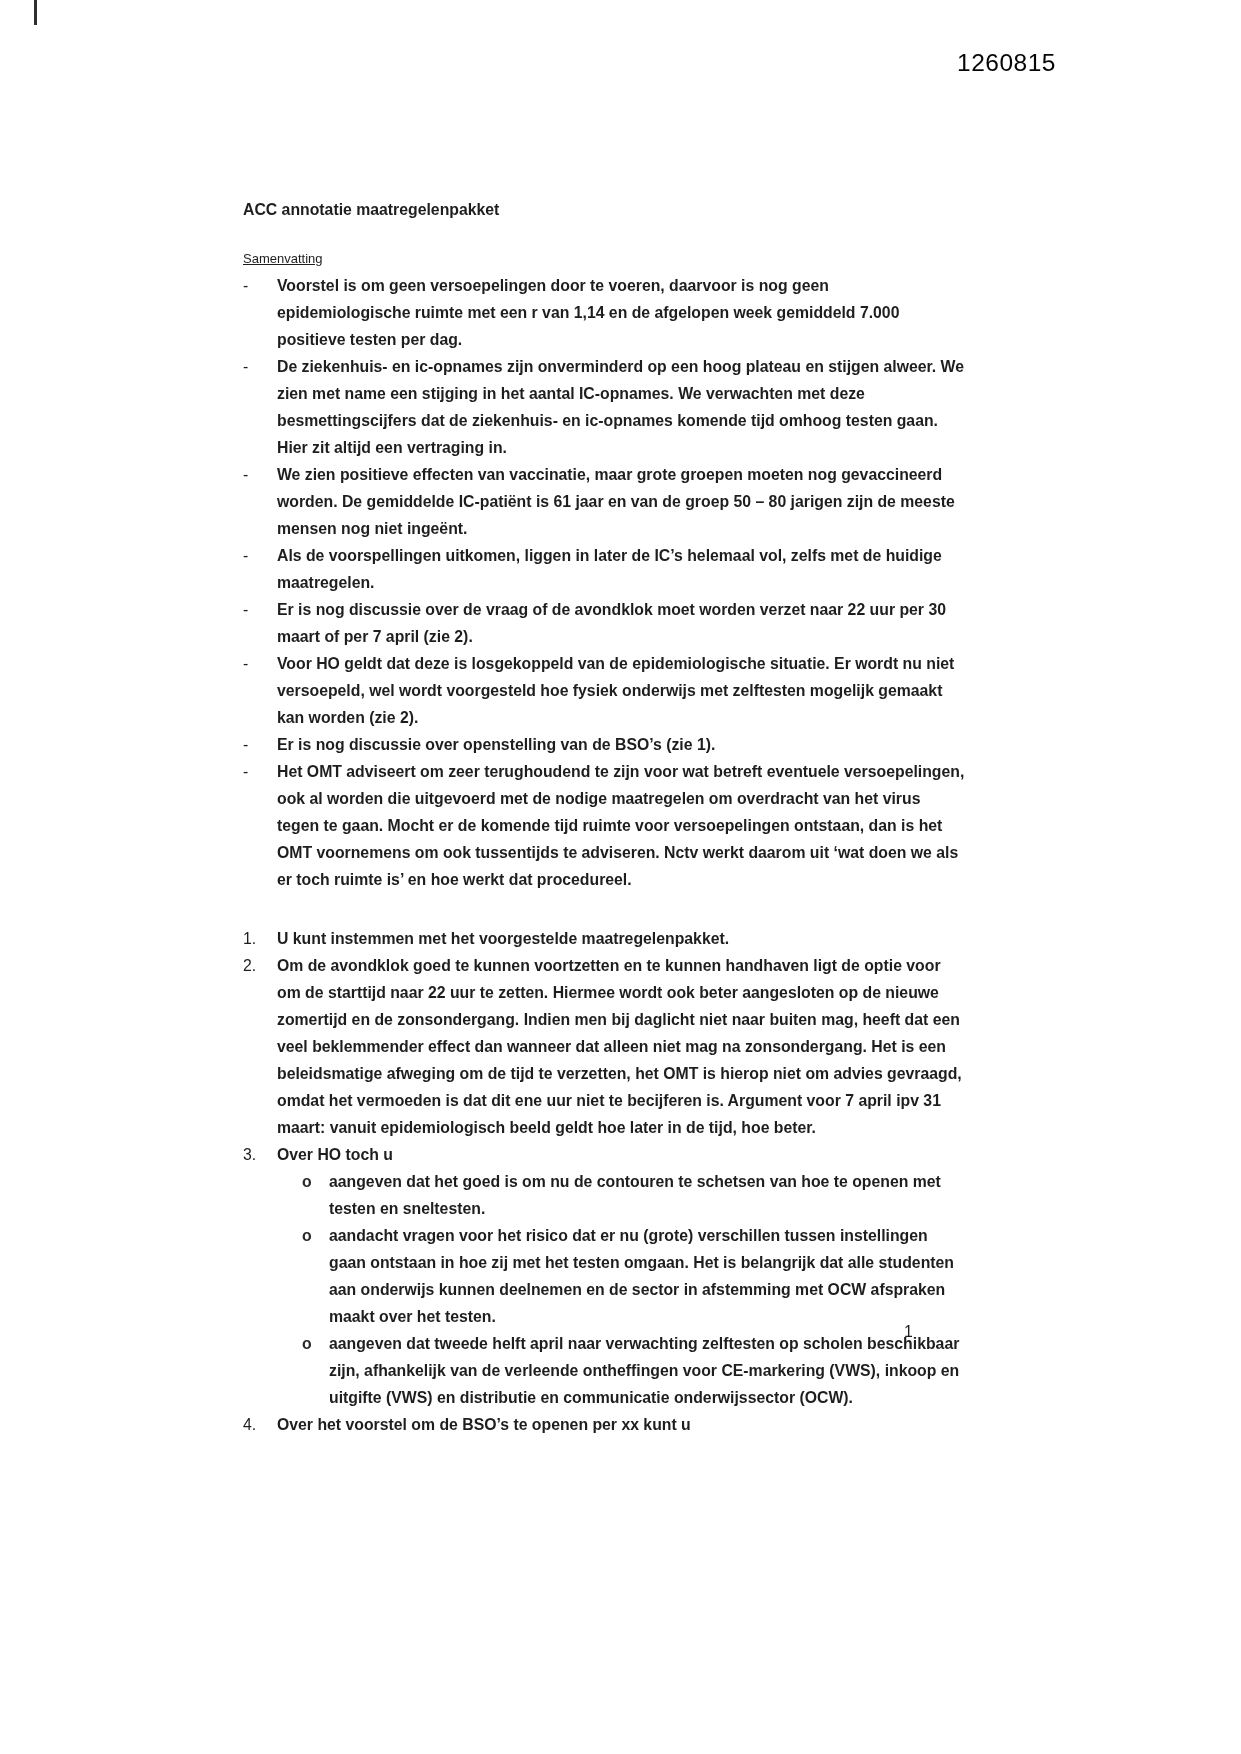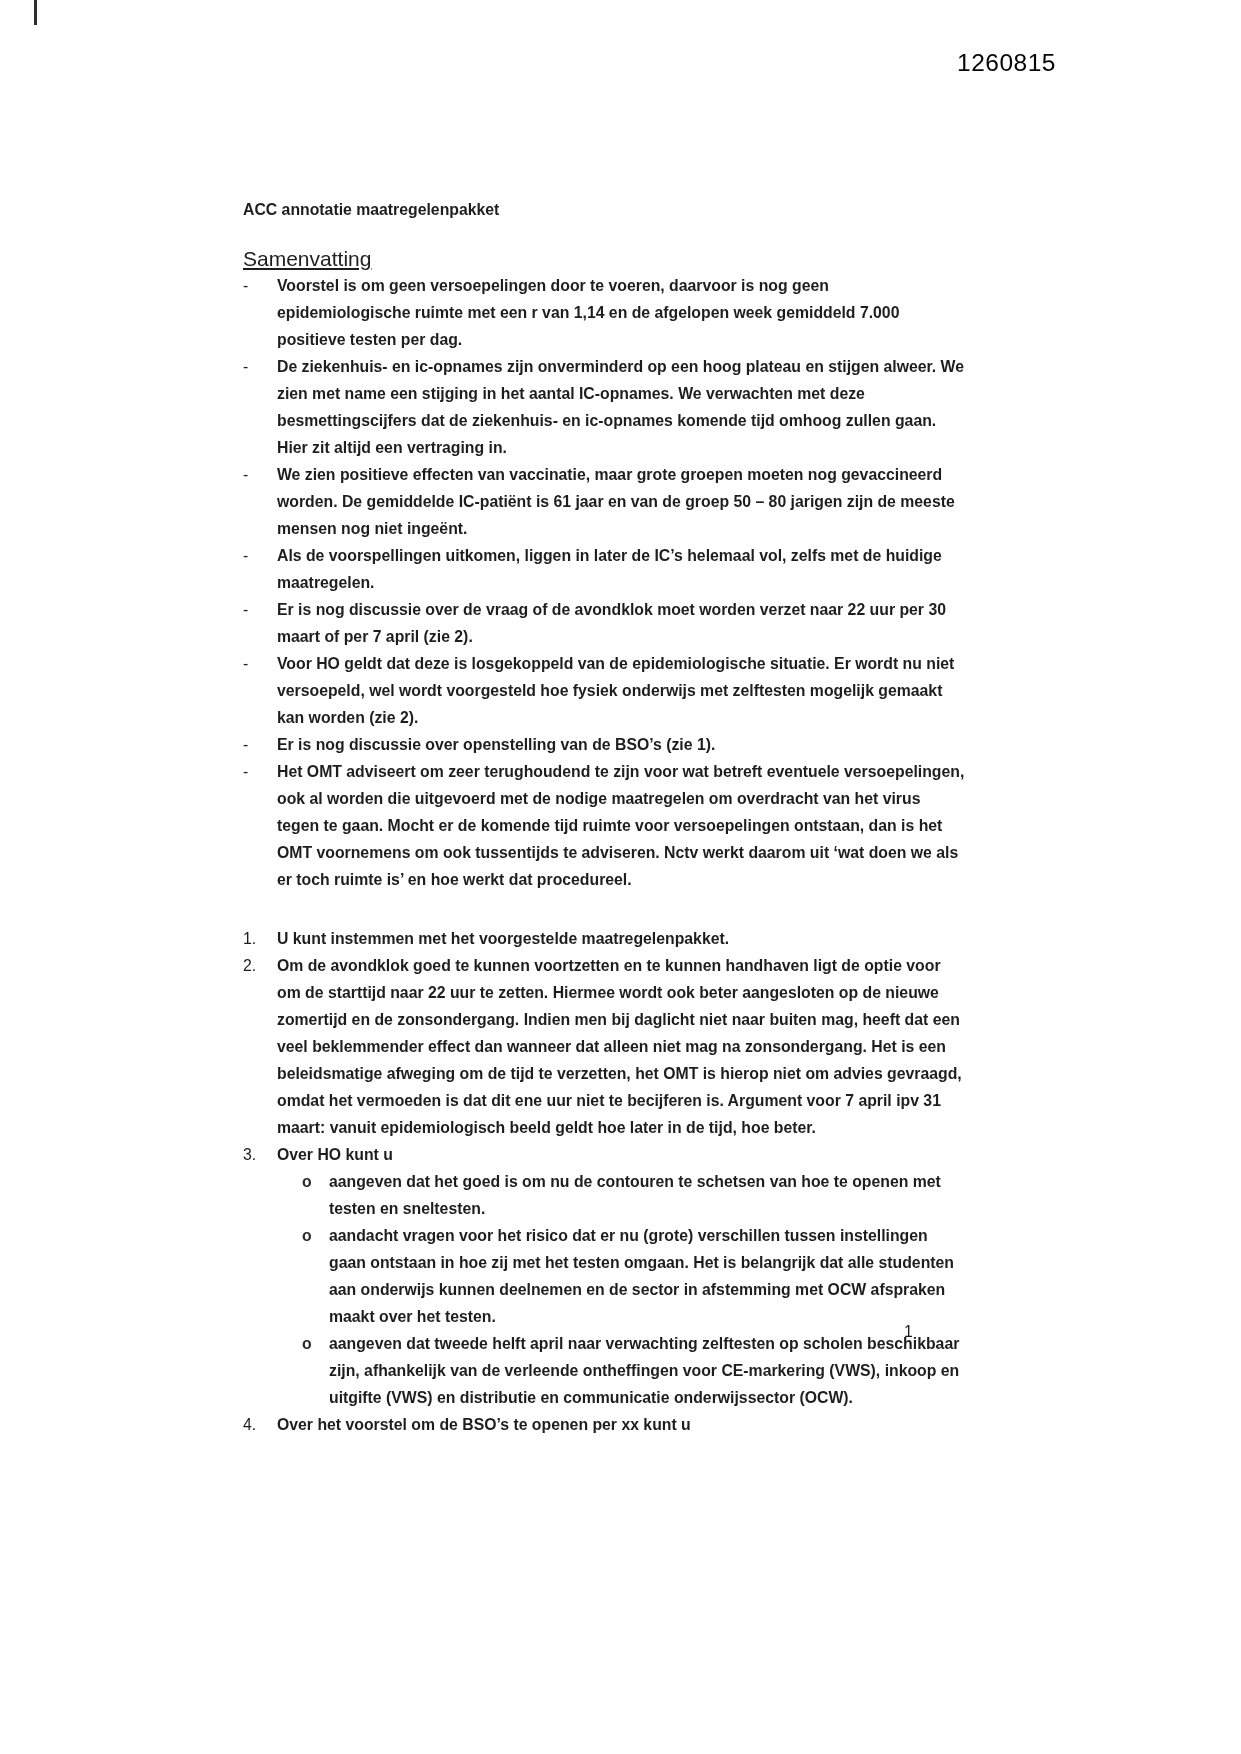--- a/index.html
+++ b/index.html
@@ -39,21 +39,21 @@
     width: 722px;
     margin-left: 47px;
   }
   .title {
     font-weight: bold;
     font-size: 15.8px;
     margin: 0 0 22px 0;
   }
   .section-heading {
     font-weight: normal;
-    font-size: 21px;
+    font-size: 13px;
     text-decoration: underline;
     margin: 0;
   }
   .section-advies { margin-top: 32px; }
   .list { margin: 0; padding: 0; }
   .row { display: flex; align-items: flex-start; }
   .row > .marker {
     flex: 0 0 34px;
     width: 34px;
   }
@@ -91,21 +91,21 @@
       <h2 class="section-heading">Samenvatting</h2>
       <div class="list">
 
         <div class="row">
           <span class="marker">-</span>
           <span class="text">Voorstel is om geen versoepelingen door te voeren, daarvoor is nog geen epidemiologische ruimte met een r van 1,14 en de afgelopen week gemiddeld 7.000 positieve testen per dag.</span>
         </div>
 
         <div class="row">
           <span class="marker">-</span>
-          <span class="text">De ziekenhuis- en ic-opnames zijn onverminderd op een hoog plateau en stijgen alweer. We zien met name een stijging in het aantal IC-opnames.  We verwachten met deze besmettingscijfers dat de ziekenhuis- en ic-opnames komende tijd omhoog zullen gaan. Hier zit altijd een vertraging in.</span>
+          <span class="text">De ziekenhuis- en ic-opnames zijn onverminderd op een hoog plateau en stijgen alweer. We zien met name een stijging in het aantal IC-opnames.  We verwachten met deze besmettingscijfers dat de ziekenhuis- en ic-opnames komende tijd omhoog testen gaan. Hier zit altijd een vertraging in.</span>
         </div>
 
         <div class="row">
           <span class="marker">-</span>
           <span class="text">We zien positieve effecten van vaccinatie, maar grote groepen moeten nog gevaccineerd worden. De gemiddelde IC-patiënt is 61 jaar en van de groep 50 – 80 jarigen zijn de meeste mensen nog niet ingeënt.</span>
         </div>
 
         <div class="row">
           <span class="marker">-</span>
           <span class="text">Als de voorspellingen uitkomen, liggen in later de IC’s helemaal vol, zelfs met de huidige maatregelen.</span>
@@ -143,21 +143,21 @@
         </div>
 
         <div class="row">
           <span class="marker">2.</span>
           <span class="text">Om de avondklok goed te kunnen voortzetten en te kunnen handhaven ligt de optie voor om de starttijd naar 22 uur te zetten. Hiermee wordt ook beter aangesloten op de nieuwe zomertijd en de zonsondergang. Indien men bij daglicht niet naar buiten mag, heeft dat een veel beklemmender effect dan wanneer dat alleen niet mag na zonsondergang. Het is een beleidsmatige afweging om de tijd te verzetten, het OMT is hierop niet om advies gevraagd, omdat het vermoeden is dat dit ene uur niet te becijferen is.  Argument voor 7 april ipv 31 maart: vanuit epidemiologisch beeld geldt hoe later in de tijd, hoe beter.</span>
         </div>
 
         <div class="row">
           <span class="marker">3.</span>
           <div class="text">
-            <div>Over HO kunt u</div>
+            <div>Over HO toch u</div>
             <div class="sub-row">
               <span class="sub-marker">o</span>
               <span class="sub-text">aangeven dat het goed is om nu de contouren te schetsen van hoe te openen met testen en sneltesten.</span>
             </div>
             <div class="sub-row">
               <span class="sub-marker">o</span>
               <span class="sub-text">aandacht vragen voor het risico dat er nu (grote) verschillen tussen instellingen gaan ontstaan in hoe zij met het testen omgaan. Het is belangrijk dat alle studenten aan onderwijs kunnen deelnemen en de sector in afstemming met OCW afspraken maakt over het testen.</span>
             </div>
             <div class="sub-row">
               <span class="sub-marker">o</span>

